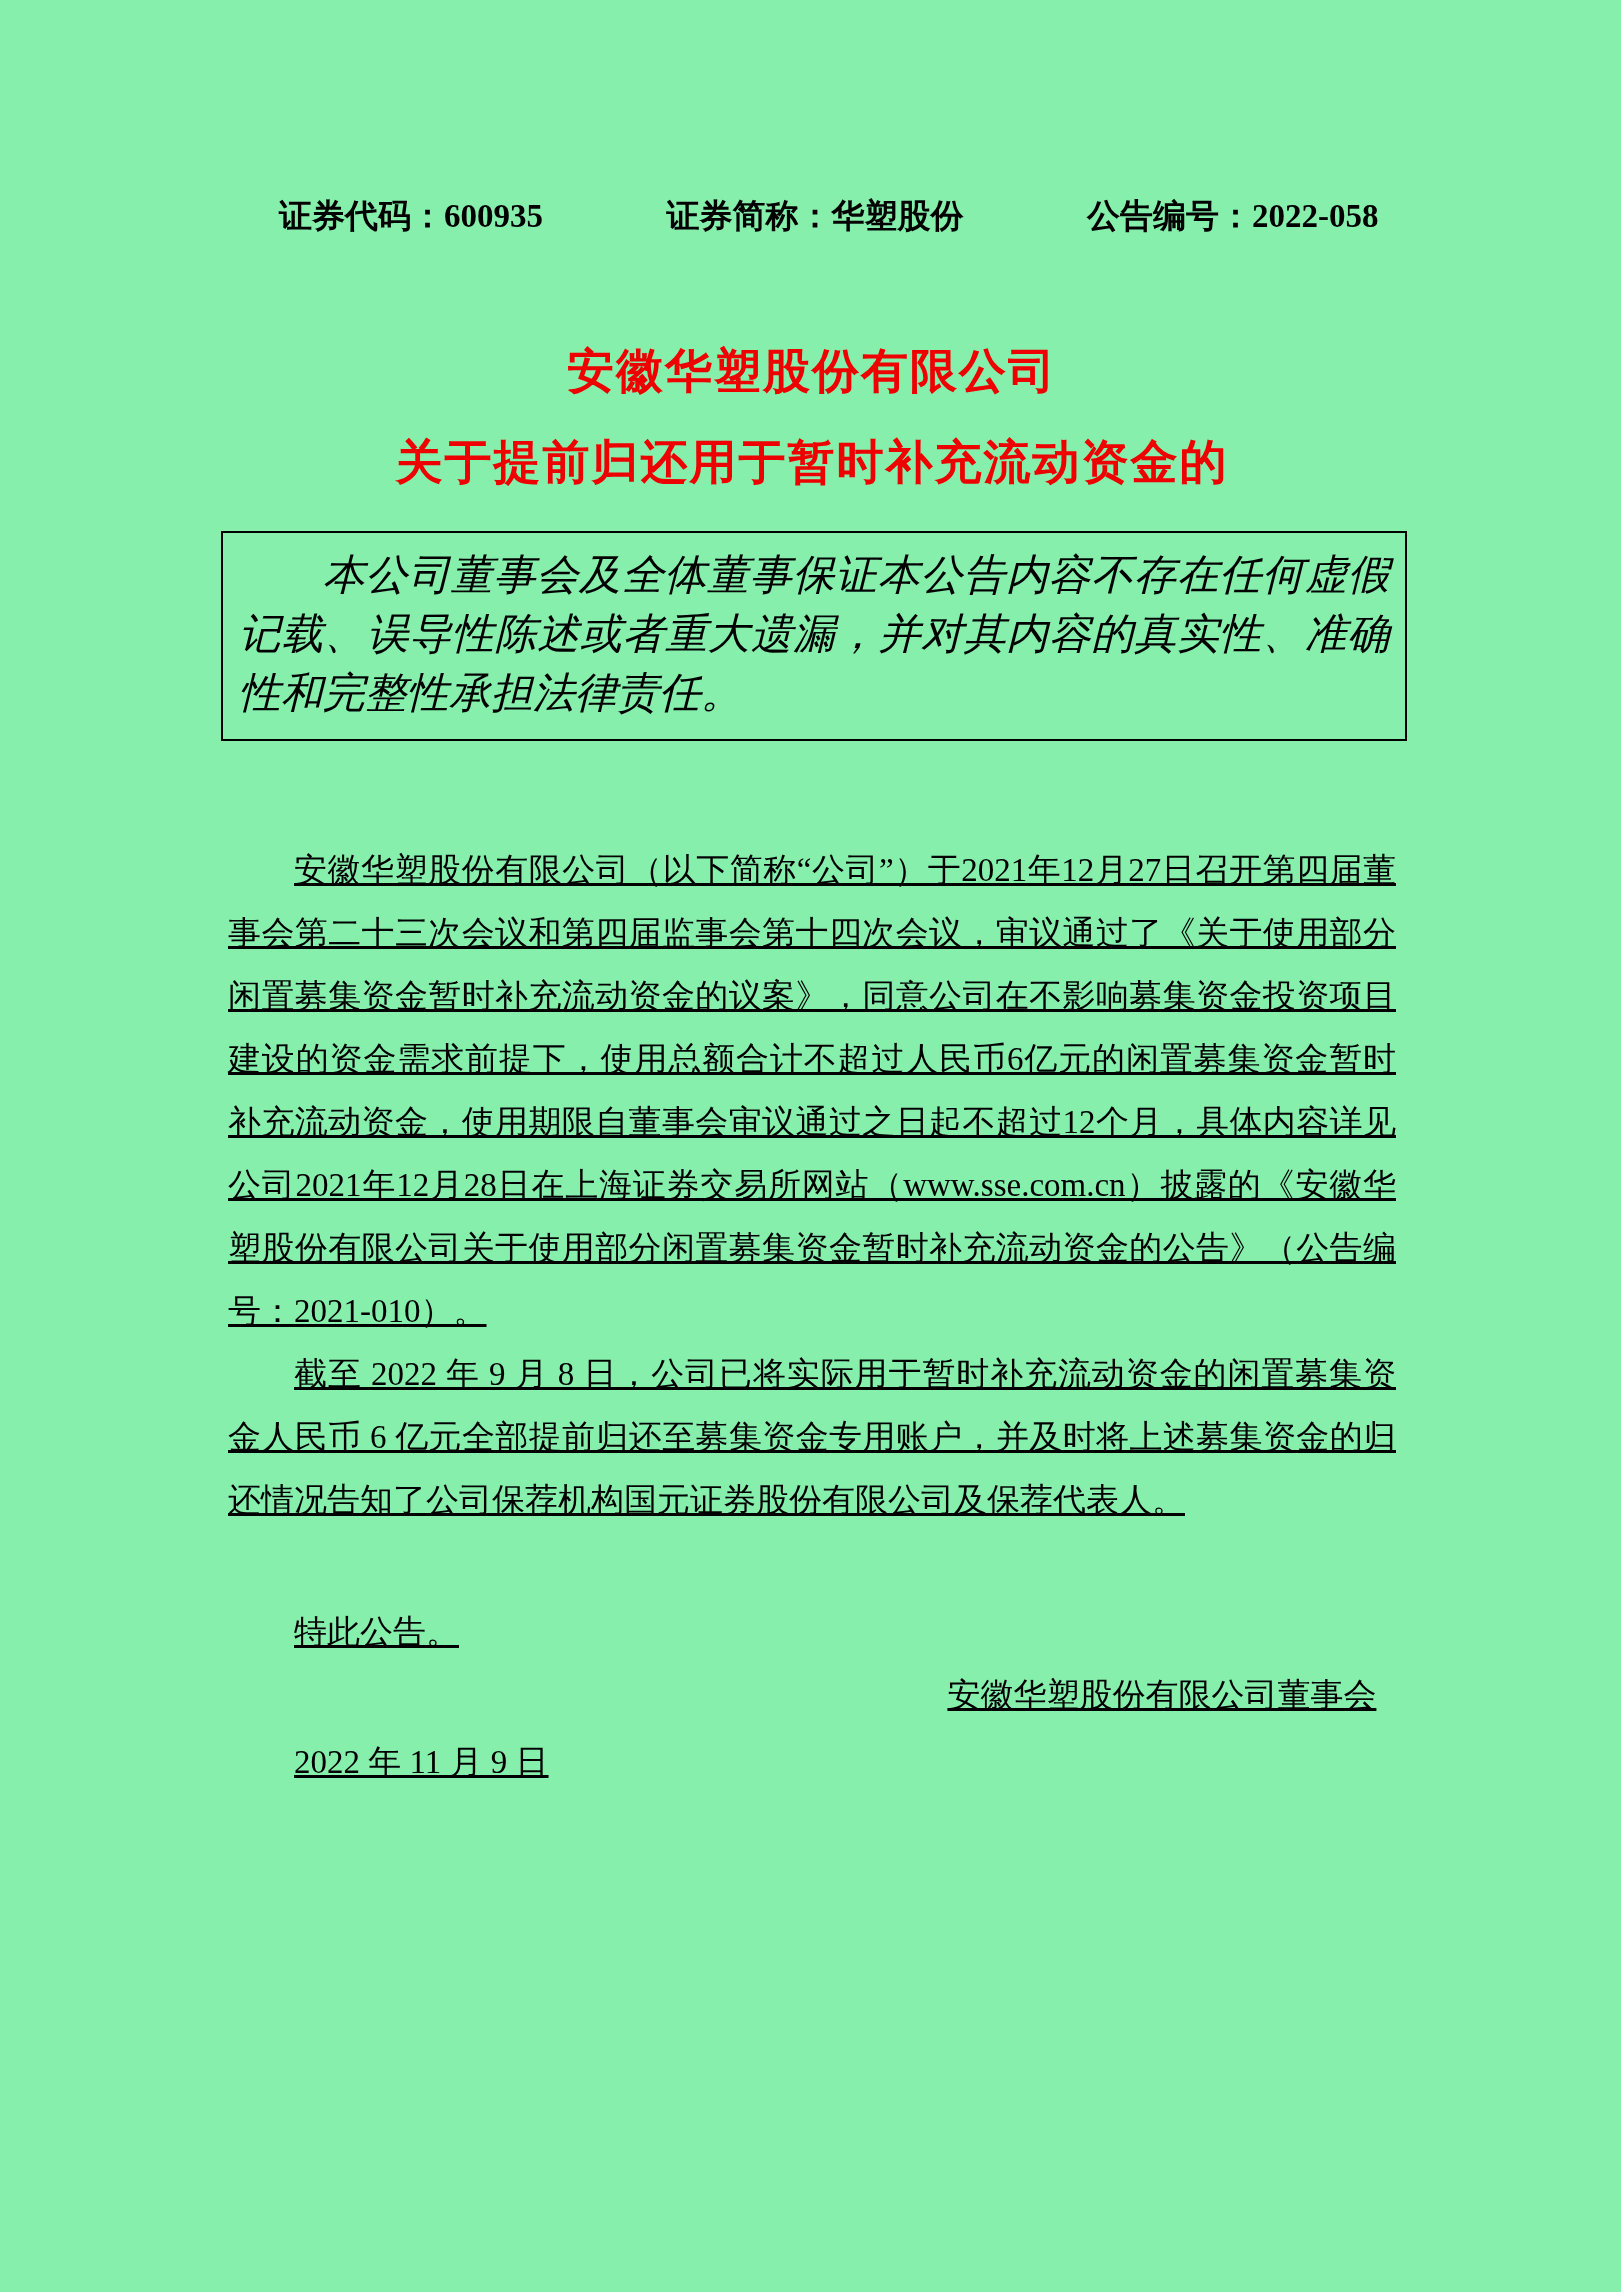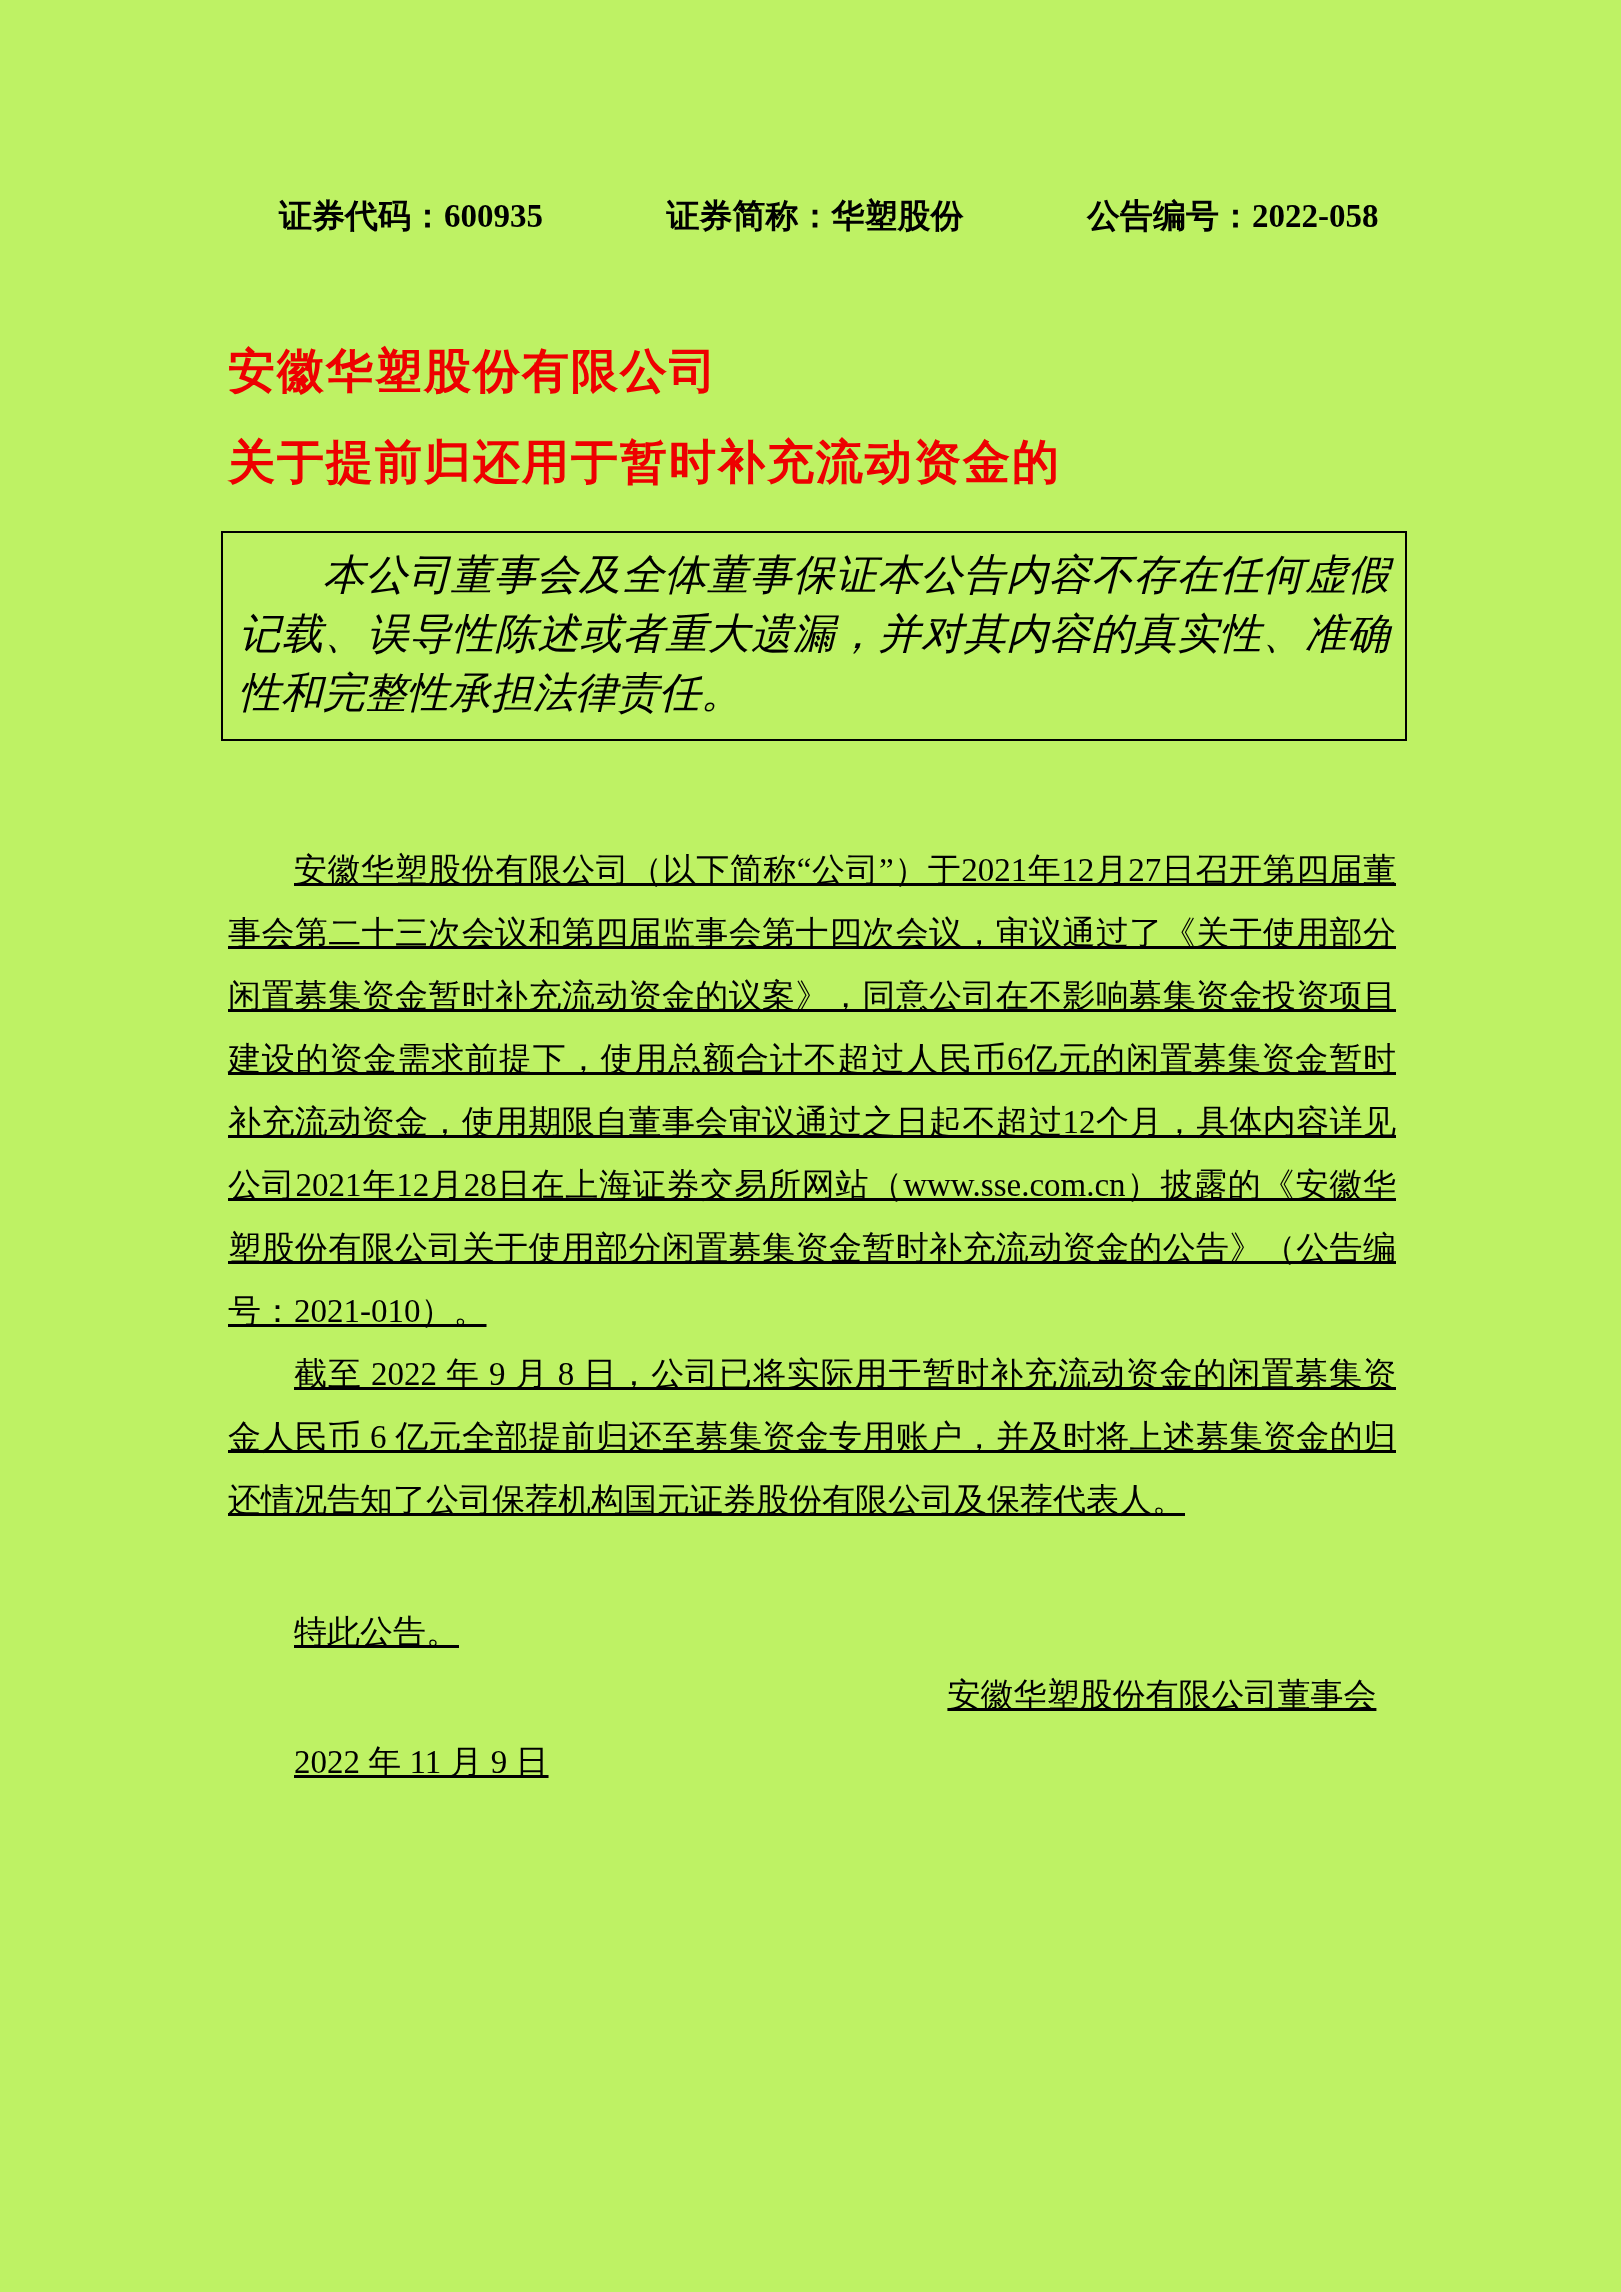--- a/index.html
+++ b/index.html
@@ -2,21 +2,21 @@
 <html lang="zh"><head>
 <meta charset="utf-8">
 <style>
   * { margin: 0; padding: 0; box-sizing: border-box; }
   html, body { background: #ffffff; }
   .page {
     position: relative;
     width: 1621px;
     height: 2293px;
     margin: 0 auto;
-    background: #bef264;
+    background: #86efac;
     color: #000000;
     font-family: "Liberation Serif", "DejaVu Serif", serif;
     overflow: hidden;
   }
   .content {
     position: absolute;
     left: 228px;
     top: 0;
     width: 1168px;
   }
@@ -25,20 +25,21 @@
     display: flex;
     justify-content: space-between;
     padding-left: 51px;
     padding-right: 17.6px;
     font-size: 33px;
     font-weight: bold;
     white-space: nowrap;
   }
   .doc-title {
     margin-top: 86px;
+    text-align: center;
     color: #ee0000;
     font-size: 47px;
     line-height: 91px;
     font-weight: bold;
     font-family: "Liberation Sans", "DejaVu Sans", sans-serif;
     letter-spacing: 2px;
   }
   .disclaimer-box {
     margin-top: 23.5px;
     margin-left: -6.9px;

